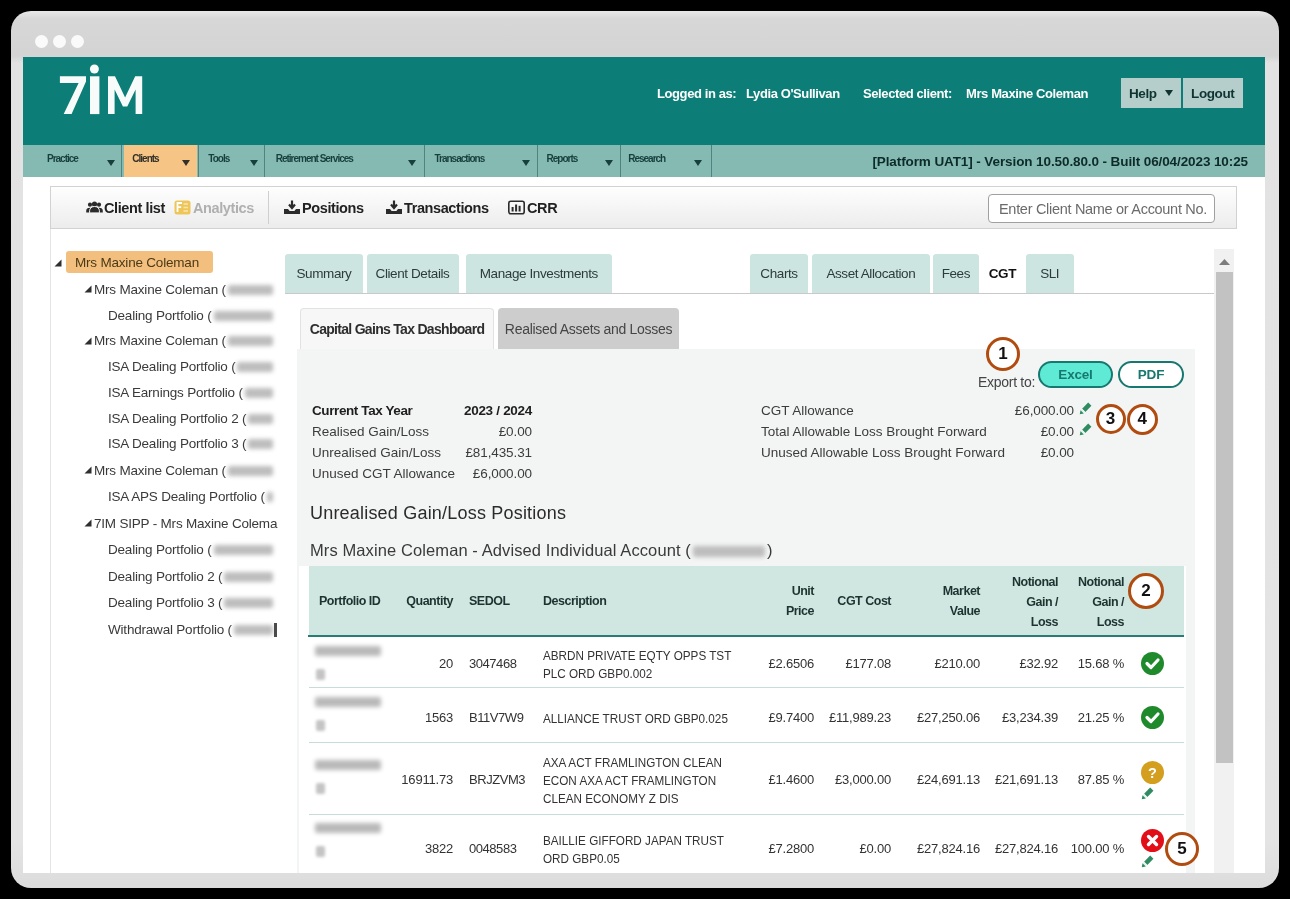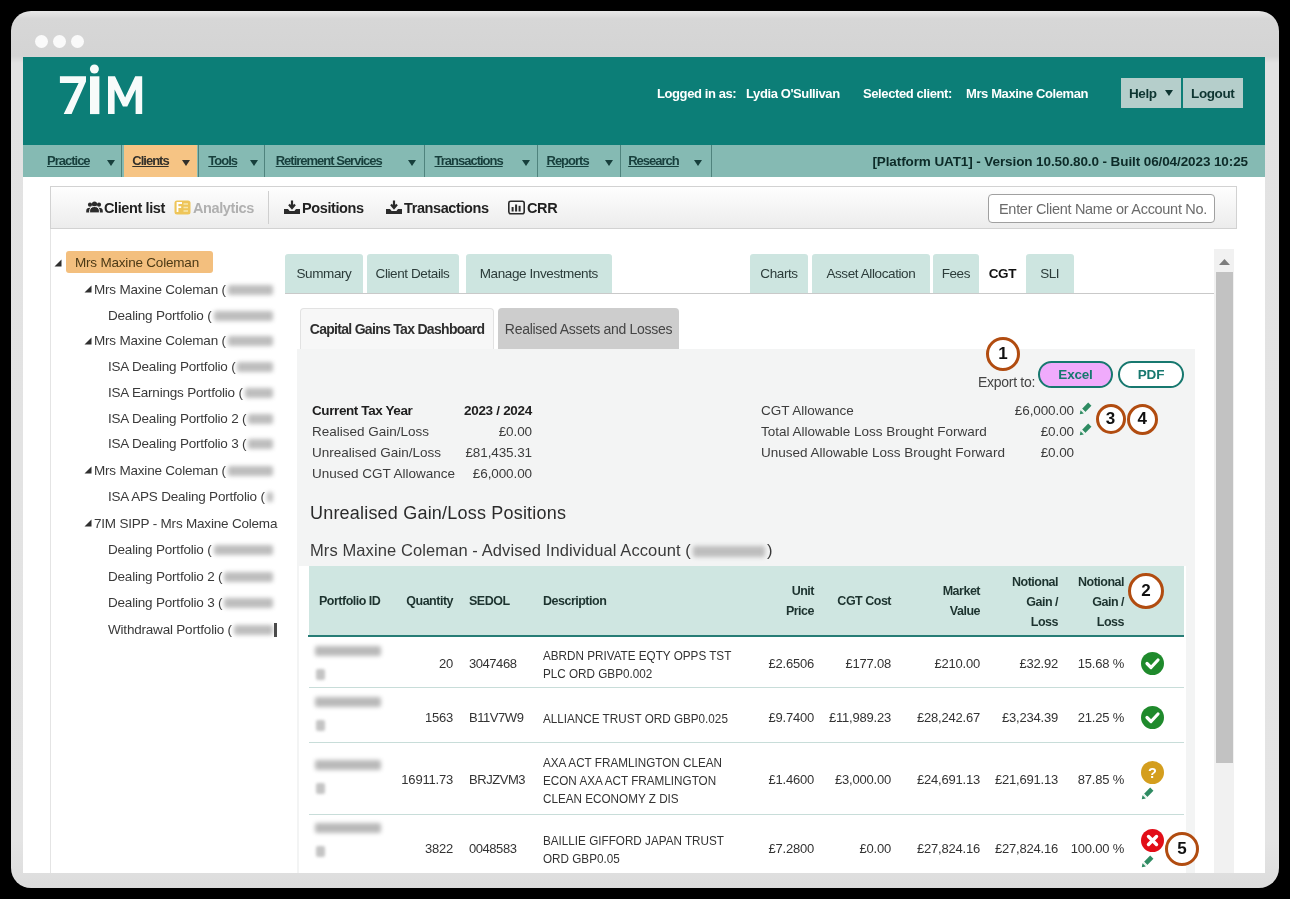--- a/index.html
+++ b/index.html
@@ -6,21 +6,21 @@
 html,body { width:1290px; height:899px; background:#000; font-family:"Liberation Sans",sans-serif; overflow:hidden; }
 .win { position:absolute; left:11px; top:11px; width:1268px; height:877px; background:linear-gradient(180deg,#e8e8e8 0px,#d7d7d7 8px,#d4d4d4 45px,#e2e2e2 52px,#e4e4e4 830px,#dcdcdc 877px); border-radius:20px; overflow:hidden; }
 .dot { position:absolute; width:13px; height:13px; border-radius:50%; background:#fafafa; top:24px; }
 .content { position:absolute; left:12px; top:46px; width:1242px; height:816px; background:#fff; overflow:hidden; font-size:13px; color:#333; }
 .abs { position:absolute; }
 .hdr { position:absolute; left:0; top:0; width:1242px; height:88px; background:#0c7e77; }
 .hdrtxt { position:absolute; top:29px; color:#fff; font-weight:bold; font-size:13px; letter-spacing:-0.4px; white-space:nowrap; }
 .hbtn { position:absolute; top:21px; height:30px; background:#b5cecb; color:#0e3531; font-weight:bold; font-size:13.5px; letter-spacing:-0.4px; display:flex; align-items:center; justify-content:center; }
 .menubar { position:absolute; left:0; top:88px; width:1242px; height:32px; background:#85bab3; }
 .msep { position:absolute; top:0; width:1px; height:32px; background:#4f837d; }
-.mtxt { position:absolute; top:8px; font-weight:bold; font-size:13px; letter-spacing:-1px; color:#173f3c; white-space:nowrap;text-decoration:underline; }
+.mtxt { position:absolute; top:8px; font-weight:bold; font-size:10px; letter-spacing:-1px; color:#173f3c; white-space:nowrap; }
 .caret { position:absolute; top:15px; width:0; height:0; border-left:4.7px solid transparent; border-right:4.7px solid transparent; border-top:6.2px solid #173f3c; }
 .ver { position:absolute; top:0; right:17px; height:32px; display:flex; align-items:center; font-weight:bold; font-size:13.5px; letter-spacing:-0.1px; color:#0d2b28; }
 .toolbar { position:absolute; left:27px; top:129px; width:1187px; height:43px; background:linear-gradient(#fefefe,#ececec); border:1px solid #d2d2d2; }
 .titem { position:absolute; top:0; height:41px; display:flex; align-items:center; font-weight:bold; font-size:14.5px; letter-spacing:-0.4px; color:#222; }
 .search { position:absolute; left:937px; top:7px; width:227px; height:29px; border:1px solid #a0a0a0; border-radius:4px; background:#fff; color:#6b6b6b; font-size:14.5px; letter-spacing:-0.3px; padding-left:10px; display:flex; align-items:center; }
 .tnode { position:absolute; height:22px; display:flex; align-items:center; font-size:13.5px; letter-spacing:-0.2px; color:#3a3a3a; white-space:nowrap; }
 .blur { display:inline-block; height:10px; background:#bdbdbd; filter:blur(2.2px); border-radius:2px; }
 .tab { position:absolute; top:197px; height:39px; background:#cde5e0; border-radius:3px 3px 0 0; display:flex; align-items:center; justify-content:center; font-size:13.5px; letter-spacing:-0.4px; color:#2c3c3a; }
 .tab.on { background:#fff; font-weight:bold; color:#111; top:196px; height:41px; }
 .tabline { position:absolute; left:262px; top:236px; width:948px; height:1px; background:#c9c9c9; }
@@ -159,21 +159,21 @@
 <div class="tab" style="left:727px;width:58px">Charts</div>
 <div class="tab" style="left:789px;width:117.7px">Asset Allocation</div>
 <div class="tab" style="left:910px;width:45.7px">Fees</div>
 <div class="tab on" style="left:958px;width:42.8px">CGT</div>
 <div class="tab" style="left:1002.7px;width:48px">SLI</div>
 <div class="tabline"></div>
 <div class="subtab" style="left:277px;width:194px;background:#f7f7f7;border:1px solid #e2e2e2;border-bottom:none;font-weight:bold;font-size:14px;letter-spacing:-0.7px;color:#2e2e2e;z-index:5">Capital Gains Tax Dashboard</div>
 <div class="subtab" style="left:475px;width:181px;background:#cdcdcd;font-size:14px;letter-spacing:-0.3px;color:#454545">Realised Assets and Losses</div>
 <div class="panel">
 <div class="cell" style="right:160px;top:25px;font-size:14px;color:#444;letter-spacing:-0.3px">Export to:</div>
-<div class="cell" style="left:741px;top:12px;width:75px;height:27px;border:2px solid #17786f;border-radius:14px;background:#f0abfc;color:#17786f;font-weight:bold;font-size:13.5px;display:flex;align-items:center;justify-content:center;letter-spacing:-0.2px">Excel</div>
+<div class="cell" style="left:741px;top:12px;width:75px;height:27px;border:2px solid #17786f;border-radius:14px;background:#5eead4;color:#17786f;font-weight:bold;font-size:13.5px;display:flex;align-items:center;justify-content:center;letter-spacing:-0.2px">Excel</div>
 <div class="cell" style="left:821px;top:12px;width:66px;height:27px;border:2px solid #17786f;border-radius:14px;background:#fff;color:#17786f;font-weight:bold;font-size:13.5px;display:flex;align-items:center;justify-content:center;letter-spacing:-0.2px">PDF</div>
 <div class="cell" style="left:15px;top:54px;font-weight:bold;font-size:13.5px;color:#1e1e1e;letter-spacing:-0.4px">Current Tax Year</div>
 <div class="cell r" style="left:160px;top:54px;width:75px;font-weight:bold;font-size:13.5px;color:#1e1e1e;letter-spacing:-0.3px">2023 / 2024</div>
 <div class="cell" style="left:15px;top:75px;font-size:13.5px;color:#3c3c3c;letter-spacing:0px">Realised Gain/Loss</div>
 <div class="cell r" style="left:135px;top:75px;width:100px;font-size:13.5px;color:#3c3c3c;letter-spacing:-0.1px">£0.00</div>
 <div class="cell" style="left:15px;top:96px;font-size:13.5px;color:#3c3c3c;letter-spacing:0px">Unrealised Gain/Loss</div>
 <div class="cell r" style="left:135px;top:96px;width:100px;font-size:13.5px;color:#3c3c3c;letter-spacing:-0.1px">£81,435.31</div>
 <div class="cell" style="left:15px;top:116.5px;font-size:13.5px;color:#3c3c3c;letter-spacing:0px">Unused CGT Allowance</div>
 <div class="cell r" style="left:135px;top:116.5px;width:100px;font-size:13.5px;color:#3c3c3c;letter-spacing:-0.1px">£6,000.00</div>
 <div class="cell" style="left:464px;top:54px;font-size:13.5px;color:#3c3c3c;letter-spacing:0px">CGT Allowance</div>
@@ -226,21 +226,21 @@
             <path d="M6,11.5 L10,15.5 L17,8" stroke="#fff" stroke-width="3.2" fill="none" stroke-linecap="round" stroke-linejoin="round"></path>
           </svg></div>
 <div class="cell" style="left:12px;top:393px;width:875px;height:1px;background:#c8ddd9"></div>
 <div class="cell" style="left:18px;top:348px;width:66px;height:10px;background:#b9b9b9;filter:blur(2.2px);border-radius:2px"></div>
 <div class="cell" style="left:19px;top:371px;width:9px;height:11px;background:#c4c4c4;filter:blur(1.4px);border-radius:2px"></div>
 <div class="cell r" style="right:742px;top:361px;font-size:13px;color:#333;letter-spacing:-0.2px">1563</div>
 <div class="cell" style="left:172px;top:361px;font-size:13px;color:#333;letter-spacing:-0.45px">B11V7W9</div>
 <div class="cell" style="left:246px;top:361px;font-size:13px;color:#333;line-height:18px;letter-spacing:0px;transform:scaleX(0.9);transform-origin:left top">ALLIANCE TRUST ORD GBP0.025</div>
 <div class="cell r" style="right:381px;top:361px;font-size:13px;color:#333;letter-spacing:-0.2px">£9.7400</div>
 <div class="cell r" style="right:304px;top:361px;font-size:13px;color:#333;letter-spacing:-0.2px">£11,989.23</div>
-<div class="cell r" style="right:215px;top:361px;font-size:13px;color:#333;letter-spacing:-0.2px">£28,242.67</div>
+<div class="cell r" style="right:215px;top:361px;font-size:13px;color:#333;letter-spacing:-0.2px">£27,250.06</div>
 <div class="cell r" style="right:137px;top:361px;font-size:13px;color:#333;letter-spacing:-0.2px">£3,234.39</div>
 <div class="cell r" style="right:71px;top:361px;font-size:13px;color:#333;letter-spacing:-0.2px">21.25 %</div>
 <div class="cell" style="left:844px;top:356.5px"><svg width="23" height="23" viewBox="0 0 23 23">
             <circle cx="11.5" cy="11.5" r="11.5" fill="#1f8a2c"></circle>
             <path d="M6,11.5 L10,15.5 L17,8" stroke="#fff" stroke-width="3.2" fill="none" stroke-linecap="round" stroke-linejoin="round"></path>
           </svg></div>
 <div class="cell" style="left:12px;top:465px;width:875px;height:1px;background:#c8ddd9"></div>
 <div class="cell" style="left:18px;top:411px;width:66px;height:10px;background:#b9b9b9;filter:blur(2.2px);border-radius:2px"></div>
 <div class="cell" style="left:19px;top:434px;width:9px;height:11px;background:#c4c4c4;filter:blur(1.4px);border-radius:2px"></div>
 <div class="cell r" style="right:742px;top:423px;font-size:13px;color:#333;letter-spacing:-0.2px">16911.73</div>

